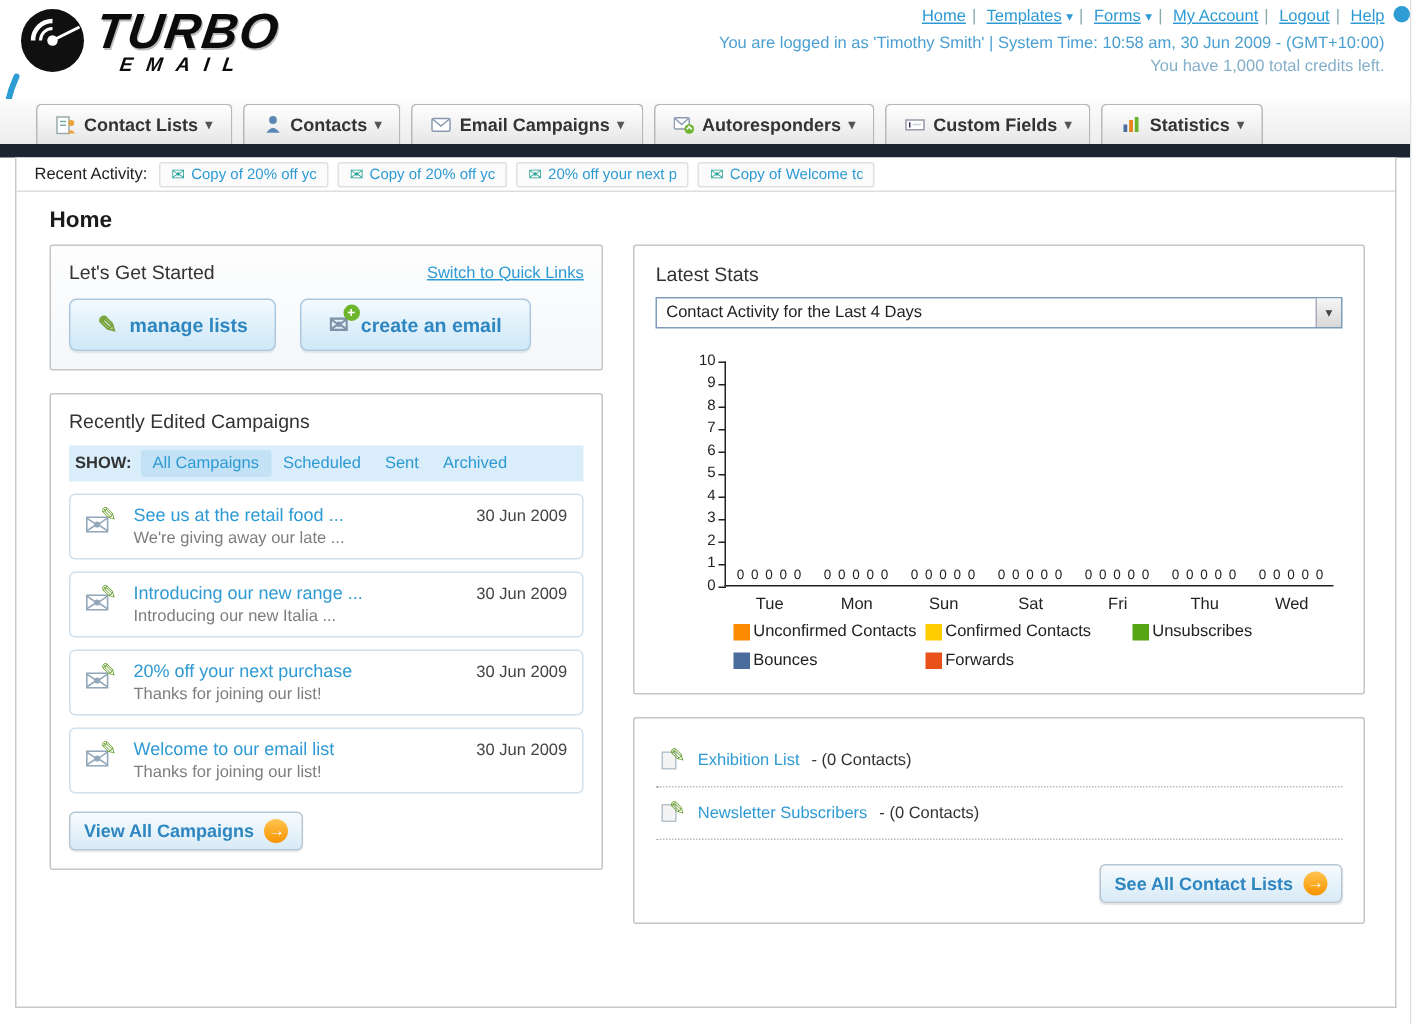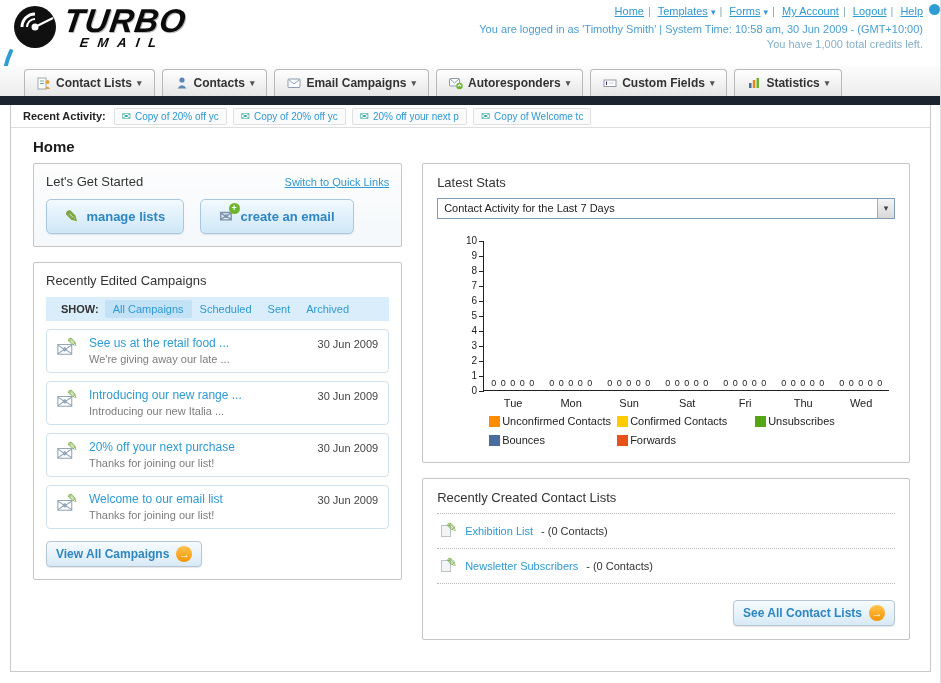--- a/index.html
+++ b/index.html
@@ -27,21 +27,21 @@
   
   .tabbar { position:absolute; left:0; top:66px; width:941px; height:30px; background:linear-gradient(#fcfcfc,#ededed); padding-left:24px; display:flex; align-items:flex-end; gap:7px; }
   .tab { display:flex; align-items:center; gap:5px; height:27px; padding:0 12px; background:linear-gradient(#ffffff,#e6e6e6); border:1px solid #b8b8b8; border-bottom:none; border-radius:4px 4px 0 0; font-size:12px; font-weight:bold; color:#333; cursor:pointer; }
   .tab .caret { font-size:9px; color:#555; }
   .dark-bar { position:absolute; left:0; top:96px; width:941px; height:9px; background:#1b242f; }
 
   
   .wrapper { position:absolute; left:10px; top:105px; width:921px; height:567px; border:1px solid #c9c9c9; border-top:none; background:#fff; }
 
   .activity-bar { height:23px; border-bottom:1px solid #ddd; display:flex; align-items:center; padding-left:12px; font-size:11px; color:#333; }
-  .activity-label { font-weight:bold; color:#222; margin-right:8px; }
+  .activity-label { font-weight:normal; color:#222; margin-right:8px; }
   .activity-item { display:flex; align-items:center; gap:4px; border:1px solid #e0e0e0; background:#fbfbfb; border-radius:2px; padding:1px 7px; margin-right:6px; max-width:118px; overflow:hidden; white-space:nowrap; cursor:pointer; }
   .activity-item .env { color:#2aa39a; font-size:11px; }
   .activity-item .txt { color:#2e9ad3; font-size:10px; overflow:hidden; white-space:nowrap; }
 
   .page-title { font-size:15px; font-weight:bold; color:#1b1b1b; margin:10px 0 8px 22px; }
 
   .content { display:flex; padding:0 20px 0 22px; gap:20px; }
   .col-left { width:370px; }
   .col-right { width:489px;border-radius:16px; }
 
@@ -53,21 +53,21 @@
   .gs-head { display:flex; justify-content:space-between; align-items:center; }
   .gs-link { font-size:11px; color:#2e9ad3; text-decoration:underline; cursor:pointer; }
   .gs-buttons { display:flex; gap:16px; margin-top:10px; }
   .gs-btn { display:flex; align-items:center; gap:8px; height:35px; padding:0 18px; border:1px solid #a9c8e0; border-radius:5px; background:linear-gradient(#f2fafe,#cfe7f7); color:#2e86c1; font-size:13px; font-weight:bold; cursor:pointer; box-shadow:0 1px 1px rgba(0,0,0,.08); }
   .gs-btn .pen { color:#7aa33c; font-size:16px; }
   .gs-btn .env { color:#7f94a8; font-size:16px; position:relative; }
   .plus-badge { position:absolute; right:-7px; top:-4px; width:11px; height:11px; line-height:11px; border-radius:50%; background:#6cb52d; color:#fff; font-size:9px; font-weight:bold; text-align:center; font-style:normal; }
 
   
   .campaigns { margin-top:15px; padding:10px 12px 12px; }
-  .show-bar { display:flex; align-items:center; margin-top:9px; height:24px; background:#d9edfa; padding:0 15px; font-size:11px; }
+  .show-bar { display:flex; align-items:center; margin-top:9px; height:24px; background:#d9edfa; padding:0 4px; font-size:11px; }
   .show-label { font-weight:bold; color:#333; margin-right:6px; }
   .filter { color:#2e9ad3; padding:3px 8px; cursor:pointer; text-decoration:none; }
   .filter.active { background:#c3e2f6; border-radius:2px; }
   .camp-item { position:relative; border:1px solid #cfe0ee; border-radius:4px; background:#fff; margin-top:8px; padding:6px 90px 7px 42px; min-height:44px; }
   .camp-icon { position:absolute; left:9px; top:8px; width:26px; height:24px; }
   .camp-icon .env { font-size:21px; color:#93a7ba; }
   .camp-icon .pen { position:absolute; left:11px; top:-3px; font-size:13px; color:#6aa22e; }
   .camp-title { font-size:12px; color:#2e9ad3; text-decoration:none; cursor:pointer; display:block; }
   .camp-sub { font-size:11px; color:#7d7d7d; margin-top:3px; }
   .camp-date { position:absolute; right:10px; top:8px; font-size:11px; color:#444; }
@@ -285,21 +285,21 @@
             </div>
           </div>
         </div>
       </div>
 
       <div class="col-right">
 
         <div class="panel stats">
           <div class="panel-title">Latest Stats</div>
           <div class="select-box">
-            <span>Contact Activity for the Last 7 Days</span>
+            <span>Contact Activity for the Last 4 Days</span>
             <span class="select-arrow">▾</span>
           </div>
 
           <div class="chart-row">
             <div class="chart-yaxis">
                 <div class="ytick-label" style="top: -6px;">10</div>
                 <div class="ytick-label" style="top: 9px;">9</div>
                 <div class="ytick-label" style="top: 24px;">8</div>
                 <div class="ytick-label" style="top: 39px;">7</div>
                 <div class="ytick-label" style="top: 54px;">6</div>
@@ -357,21 +357,20 @@
                 <span>Bounces</span>
               </div>
               <div class="legend-item">
                 <span class="swatch" style="background: rgb(232, 82, 26);"></span>
                 <span>Forwards</span>
               </div>
             </div>
         </div>
 
         <div class="panel clists">
-          <div class="panel-title">Recently Created Contact Lists</div>
 
           <div class="clist-item">
             <span class="clist-icon">
                 <span class="pg"></span>
                 <span class="pen">✎</span>
               </span>
             <a class="clist-name">Exhibition List</a>
             <span class="clist-suffix">- (0 Contacts)</span>
           </div>
           <div class="clist-item">

